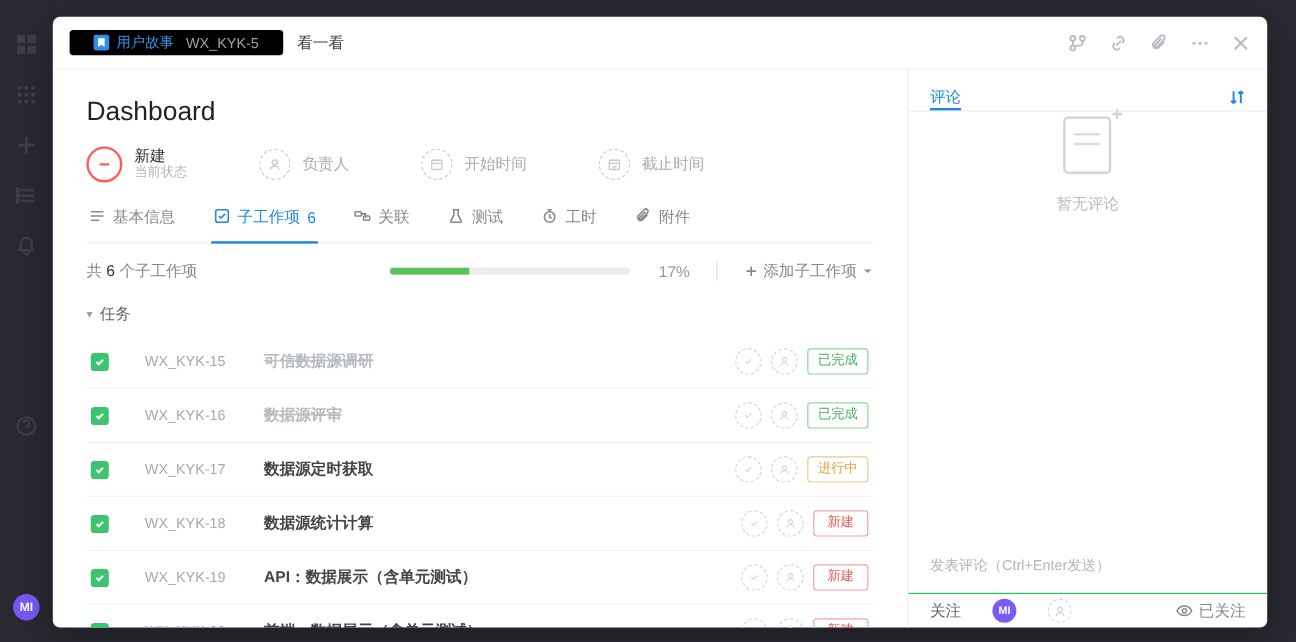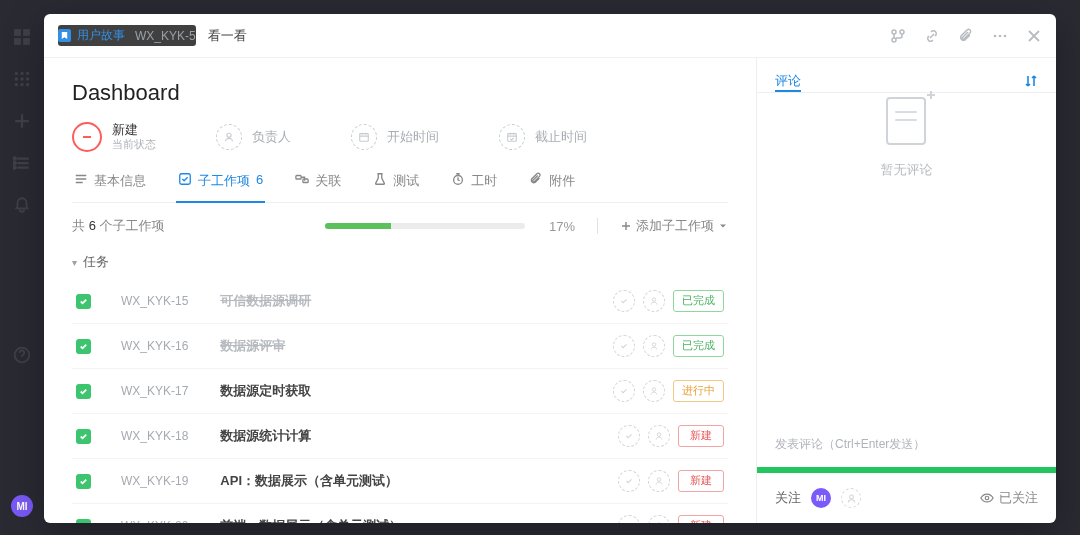--- a/index.html
+++ b/index.html
@@ -35,21 +35,21 @@
     z-index: 5;
   }
 
   
   .modal-head {
     height: 44px; display: flex; align-items: center; padding: 0 14px;
     border-bottom: 1px solid #f0f0f0;
   }
   .crumb-chip {
     display: inline-flex; align-items: center; gap: 6px;
-    background: #404040; color: #338fe5; border-radius: 3px; padding: 2px 0;
+    background: #000000; color: #338fe5; border-radius: 3px; padding: 2px 20px;
     font-size: 12px; margin-right: 12px;
   }
   .crumb-chip .sq { width: 13px; height: 13px; background: #338fe5; border-radius: 2px; display: flex; align-items: center; justify-content: center; }
   .crumb-chip .sq svg { display: block; }
   .crumb-username { color: #338fe5; font-size: 12px; }
   .crumb-id { color: #9aa0a6; margin-left: 4px; }
   .crumb-title { color: #444; font-size: 13px; }
   .head-actions { margin-left: auto; display: flex; align-items: center; gap: 18px; color: #b7bcc2; }
   .head-actions .icn { width: 16px; height: 16px; display: flex; align-items: center; justify-content: center; cursor: pointer; }
 
@@ -73,21 +73,21 @@
   .dashed-circle {
     width: 26px; height: 26px; border-radius: 50%;
     border: 1.5px dashed #c8ccd1; display: flex; align-items: center; justify-content: center;
     color: #c8ccd1;
   }
   .dashed-circle svg { display: block; }
 
   
   .tabs { display: flex; align-items: center; gap: 28px; border-bottom: 1px solid #eee; position: relative; }
   .tab {
-    display: flex; gap: 6px; padding: 0 2px 12px 2px;
+    display: flex; align-items: center; gap: 6px; padding: 0 2px 12px 2px;
     color: #888; font-size: 13px; cursor: pointer; position: relative;
   }
   .tab.active { color: #1e88e5; }
   .tab.active::after {
     content: ""; position: absolute; left: 0; right: 0; bottom: -1px; height: 2px; background: #1e88e5;
   }
   .tab .badge-num { color: #1e88e5; }
   .tab svg { flex: 0 0 auto; }
 
   
@@ -150,22 +150,22 @@
   .empty-state .ill .spark { position: absolute; right: -4px; top: -2px; width: 14px; height: 14px; }
   .empty-state .ill .spark::before, .empty-state .ill .spark::after {
     content: ""; position: absolute; background: #d0d4d9;
   }
   .empty-state .ill .spark::before { width: 2px; height: 8px; left: 6px; top: 0; }
   .empty-state .ill .spark::after { width: 8px; height: 2px; left: 3px; top: 3px; }
 
   .comment-input { padding: 14px 18px; color: #b0b4ba; font-size: 12px; }
 
   .side-foot {
-    border-top: 6px solid #22c55e; padding: 15px 18px;
-    display: flex; align-items: center; gap: 10px; color: #666; font-size: 13px;
+    border-top: 1px solid #22c55e; padding: 4px 18px;
+    display: flex; align-items: center; gap: 26px; color: #666; font-size: 13px;
   }
   .side-foot .avatar-sm {
     width: 20px; height: 20px; border-radius: 50%; background: #7a5af8; color: #fff;
     font-size: 9px; font-weight: 700; display: flex; align-items: center; justify-content: center;
   }
   .side-foot .dashed-avatar {
     width: 20px; height: 20px; border-radius: 50%; border: 1.3px dashed #d2d6da;
     display: flex; align-items: center; justify-content: center; color: #d2d6da;
   }
   .side-foot .follow-state { margin-left: auto; display: flex; align-items: center; gap: 5px; color: #888; }

